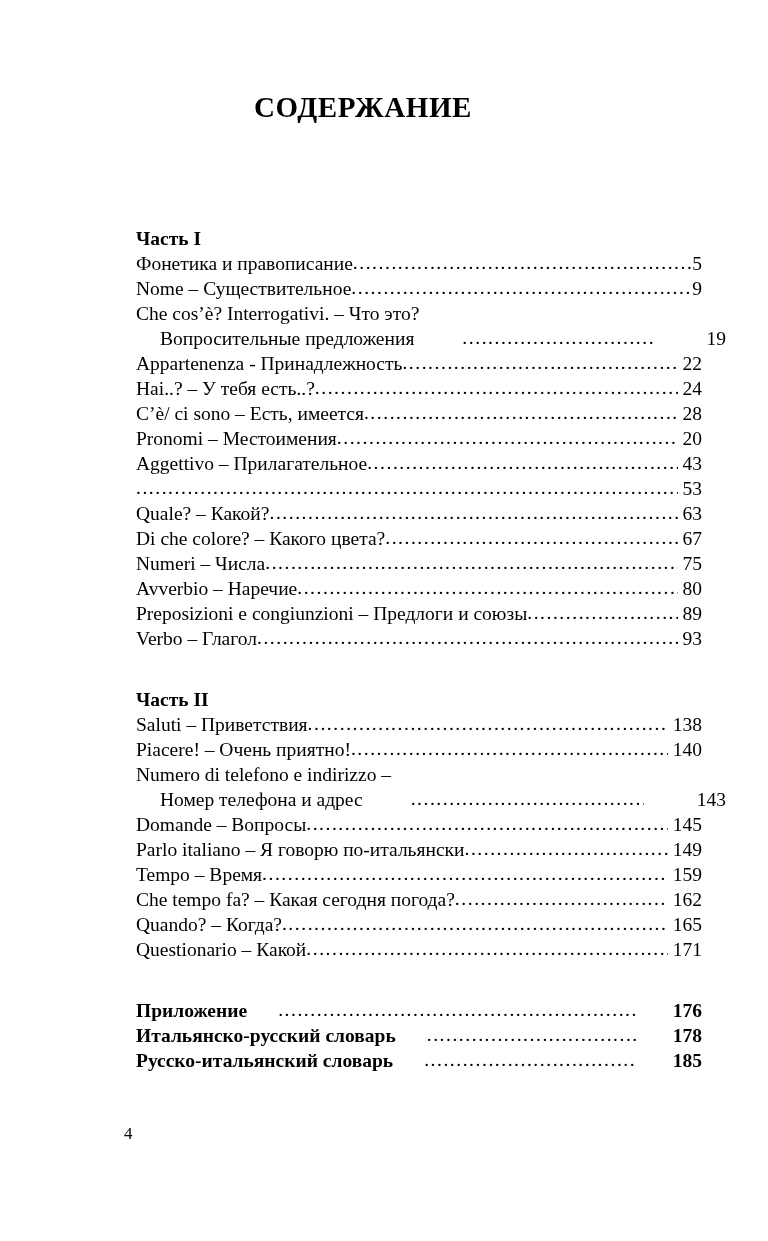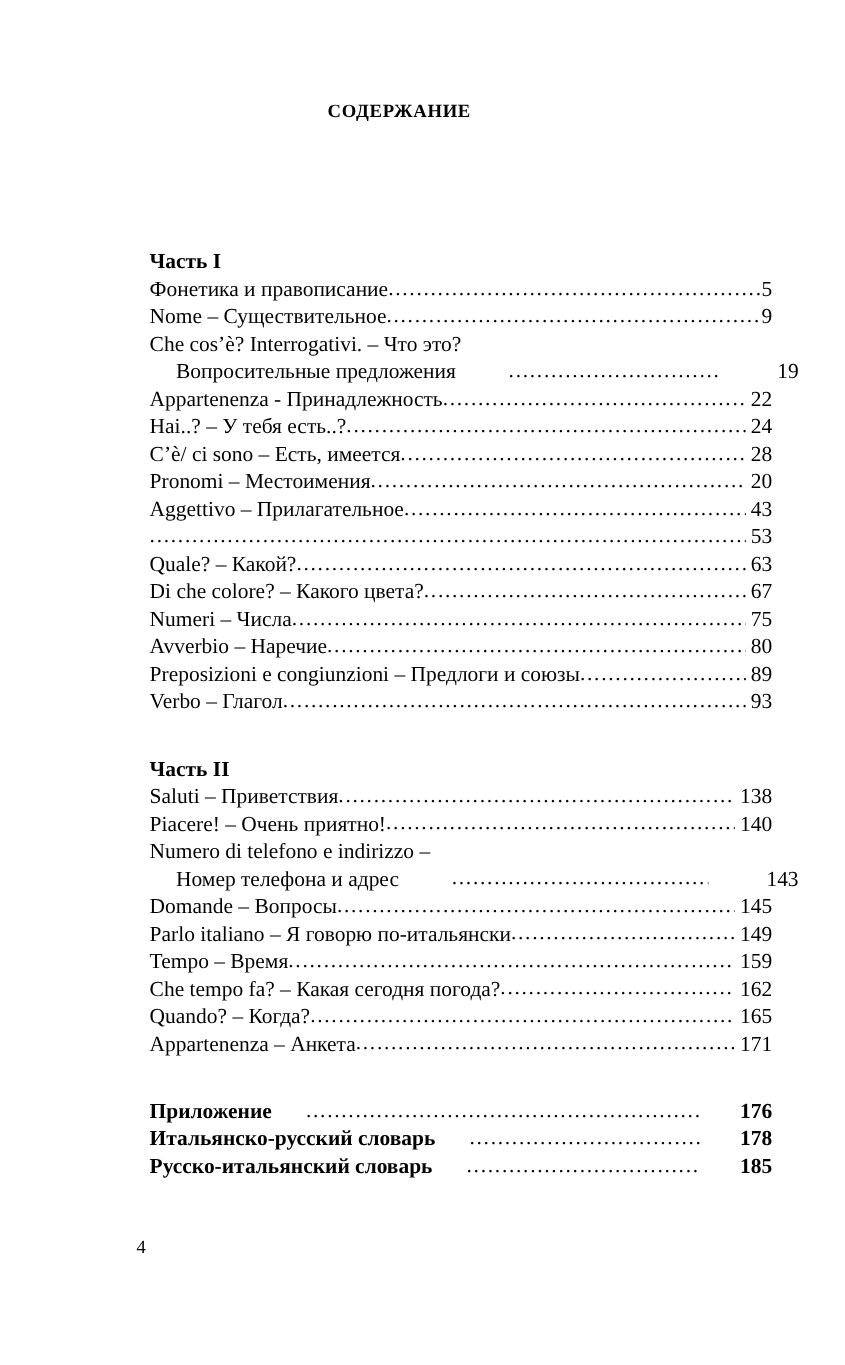--- a/index.html
+++ b/index.html
@@ -27,21 +27,21 @@
 
   
   .toc-title {
     position: absolute;
     left: 0;
     top: 92px;
     width: 768px;
     padding-right: 42px;
     box-sizing: border-box;
     text-align: center;
-    font-size: 17px;
+    font-size: 29px;
     font-weight: bold;
     letter-spacing: 0.6px;
     line-height: 1.1;
   }
 
   
   .toc-body {
     position: absolute;
     left: 136px;
     top: 226px;
@@ -243,21 +243,21 @@
         <span class="toc-label">Che tempo fa? – Какая сегодня погода?</span>
         <span class="toc-dots"></span>
         <span class="toc-page gap-before">162</span>
       </div>
       <div class="toc-line">
         <span class="toc-label">Quando? – Когда?</span>
         <span class="toc-dots"></span>
         <span class="toc-page gap-before">165</span>
       </div>
       <div class="toc-line">
-        <span class="toc-label">Appartenenza – Анкета</span>
+        <span class="toc-label">Questionario – Какой</span>
         <span class="toc-dots"></span>
         <span class="toc-page gap-before">171</span>
       </div>
       <div class="group-gap"></div>
       <div class="toc-line bold-line">
         <span class="toc-label">Приложение</span>
         <span class="toc-dots"></span>
         <span class="toc-page gap-before">176</span>
       </div>
       <div class="toc-line bold-line">

